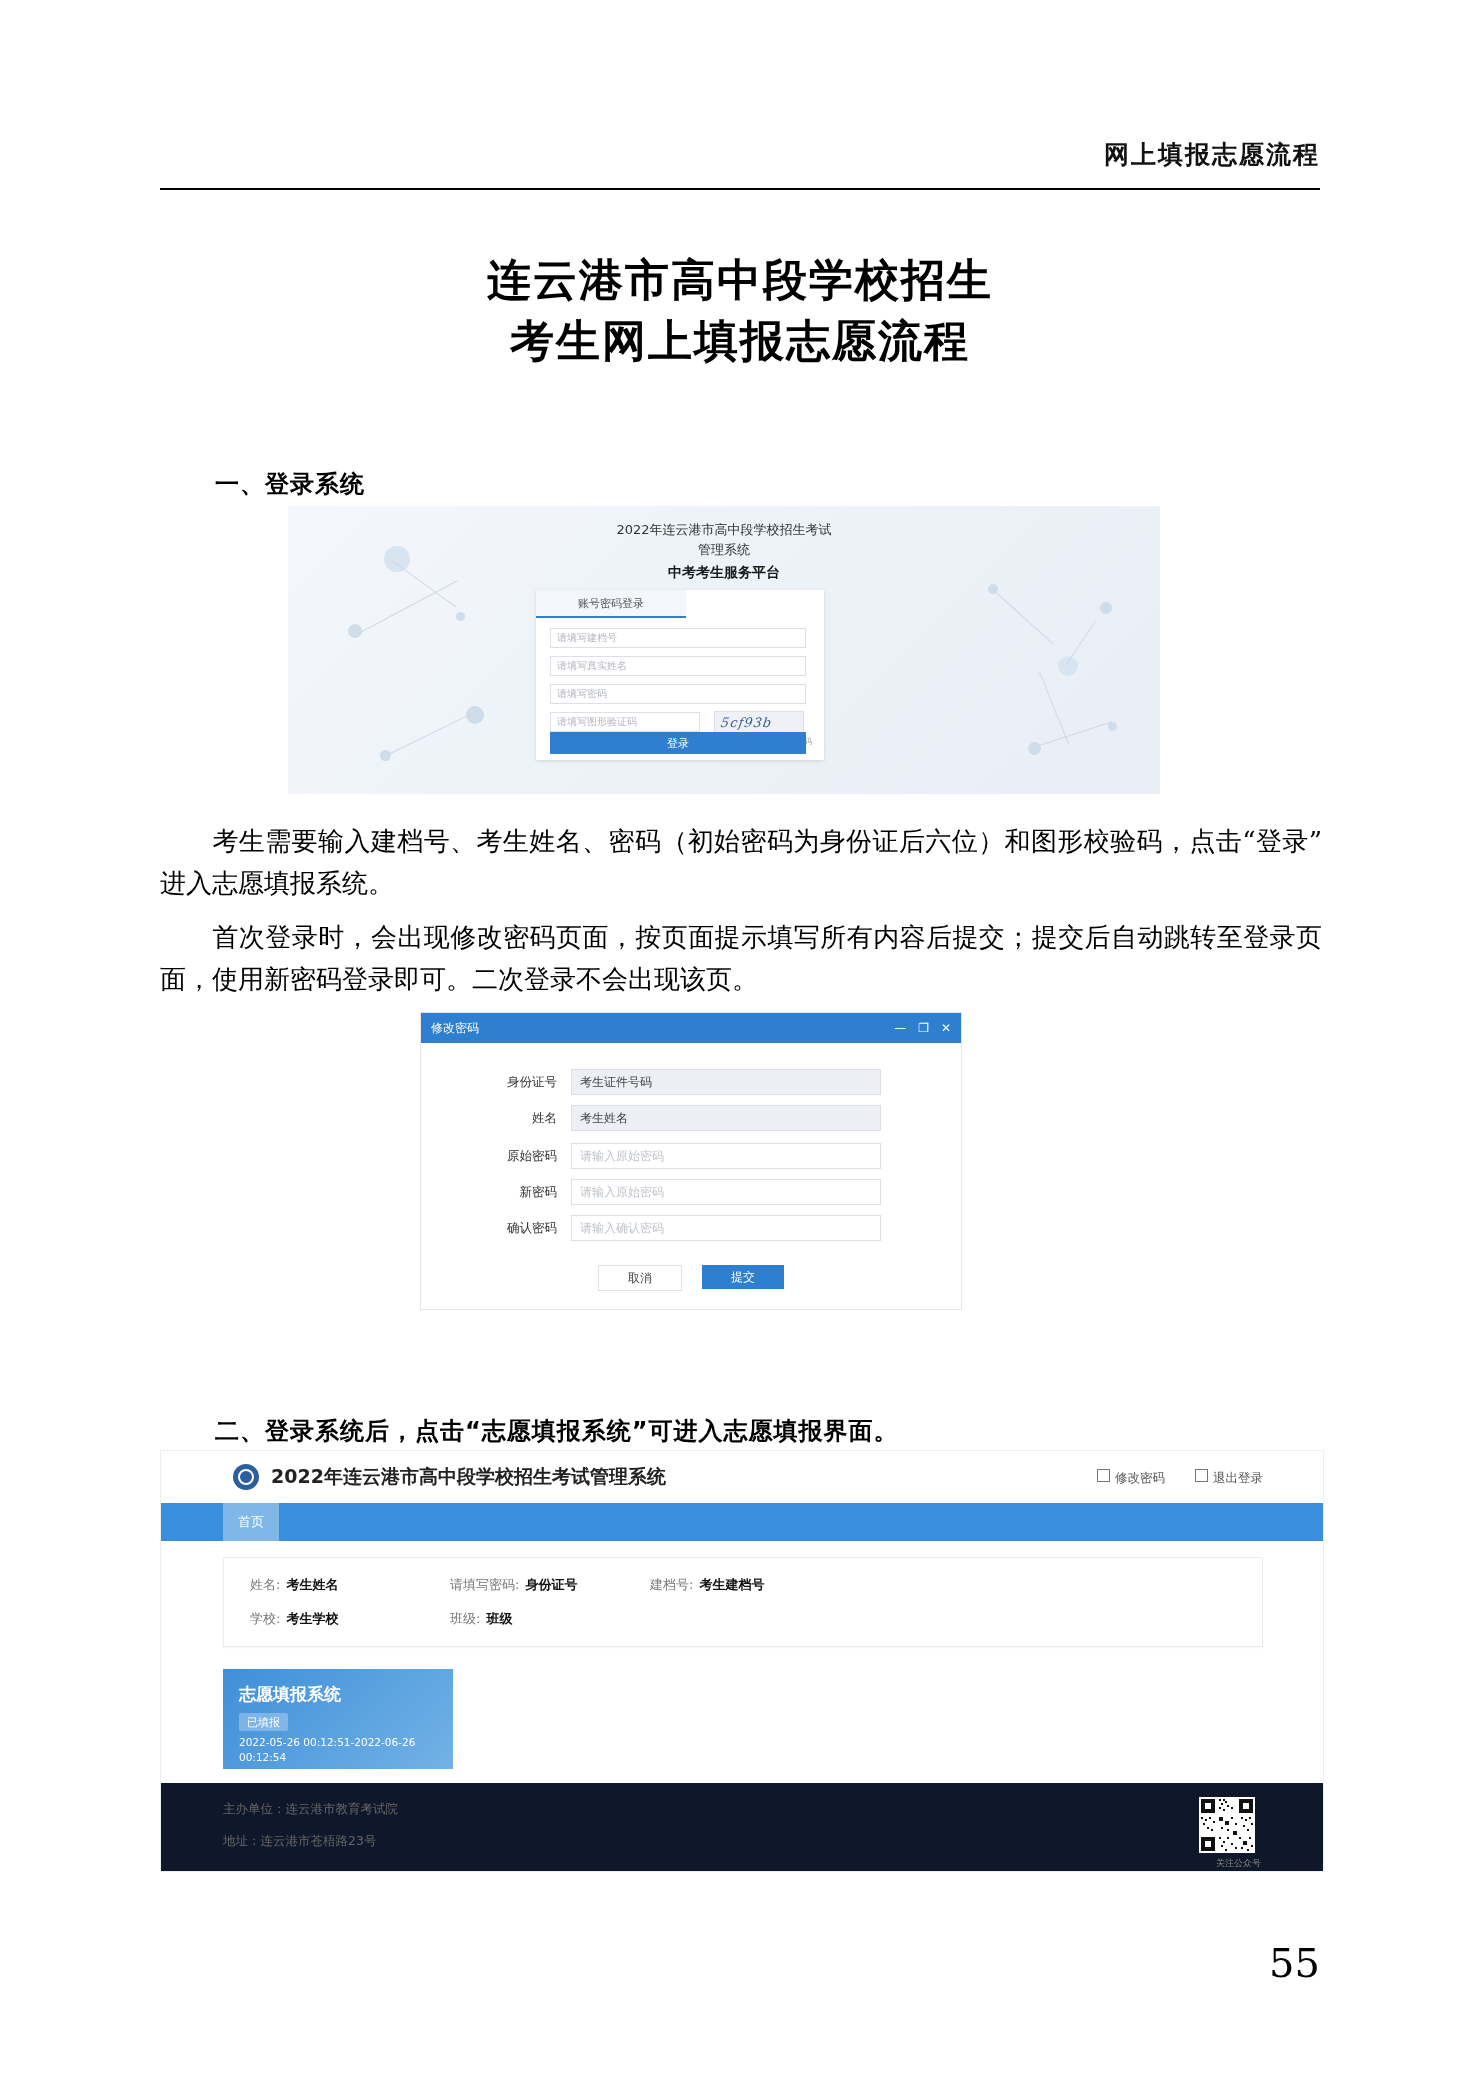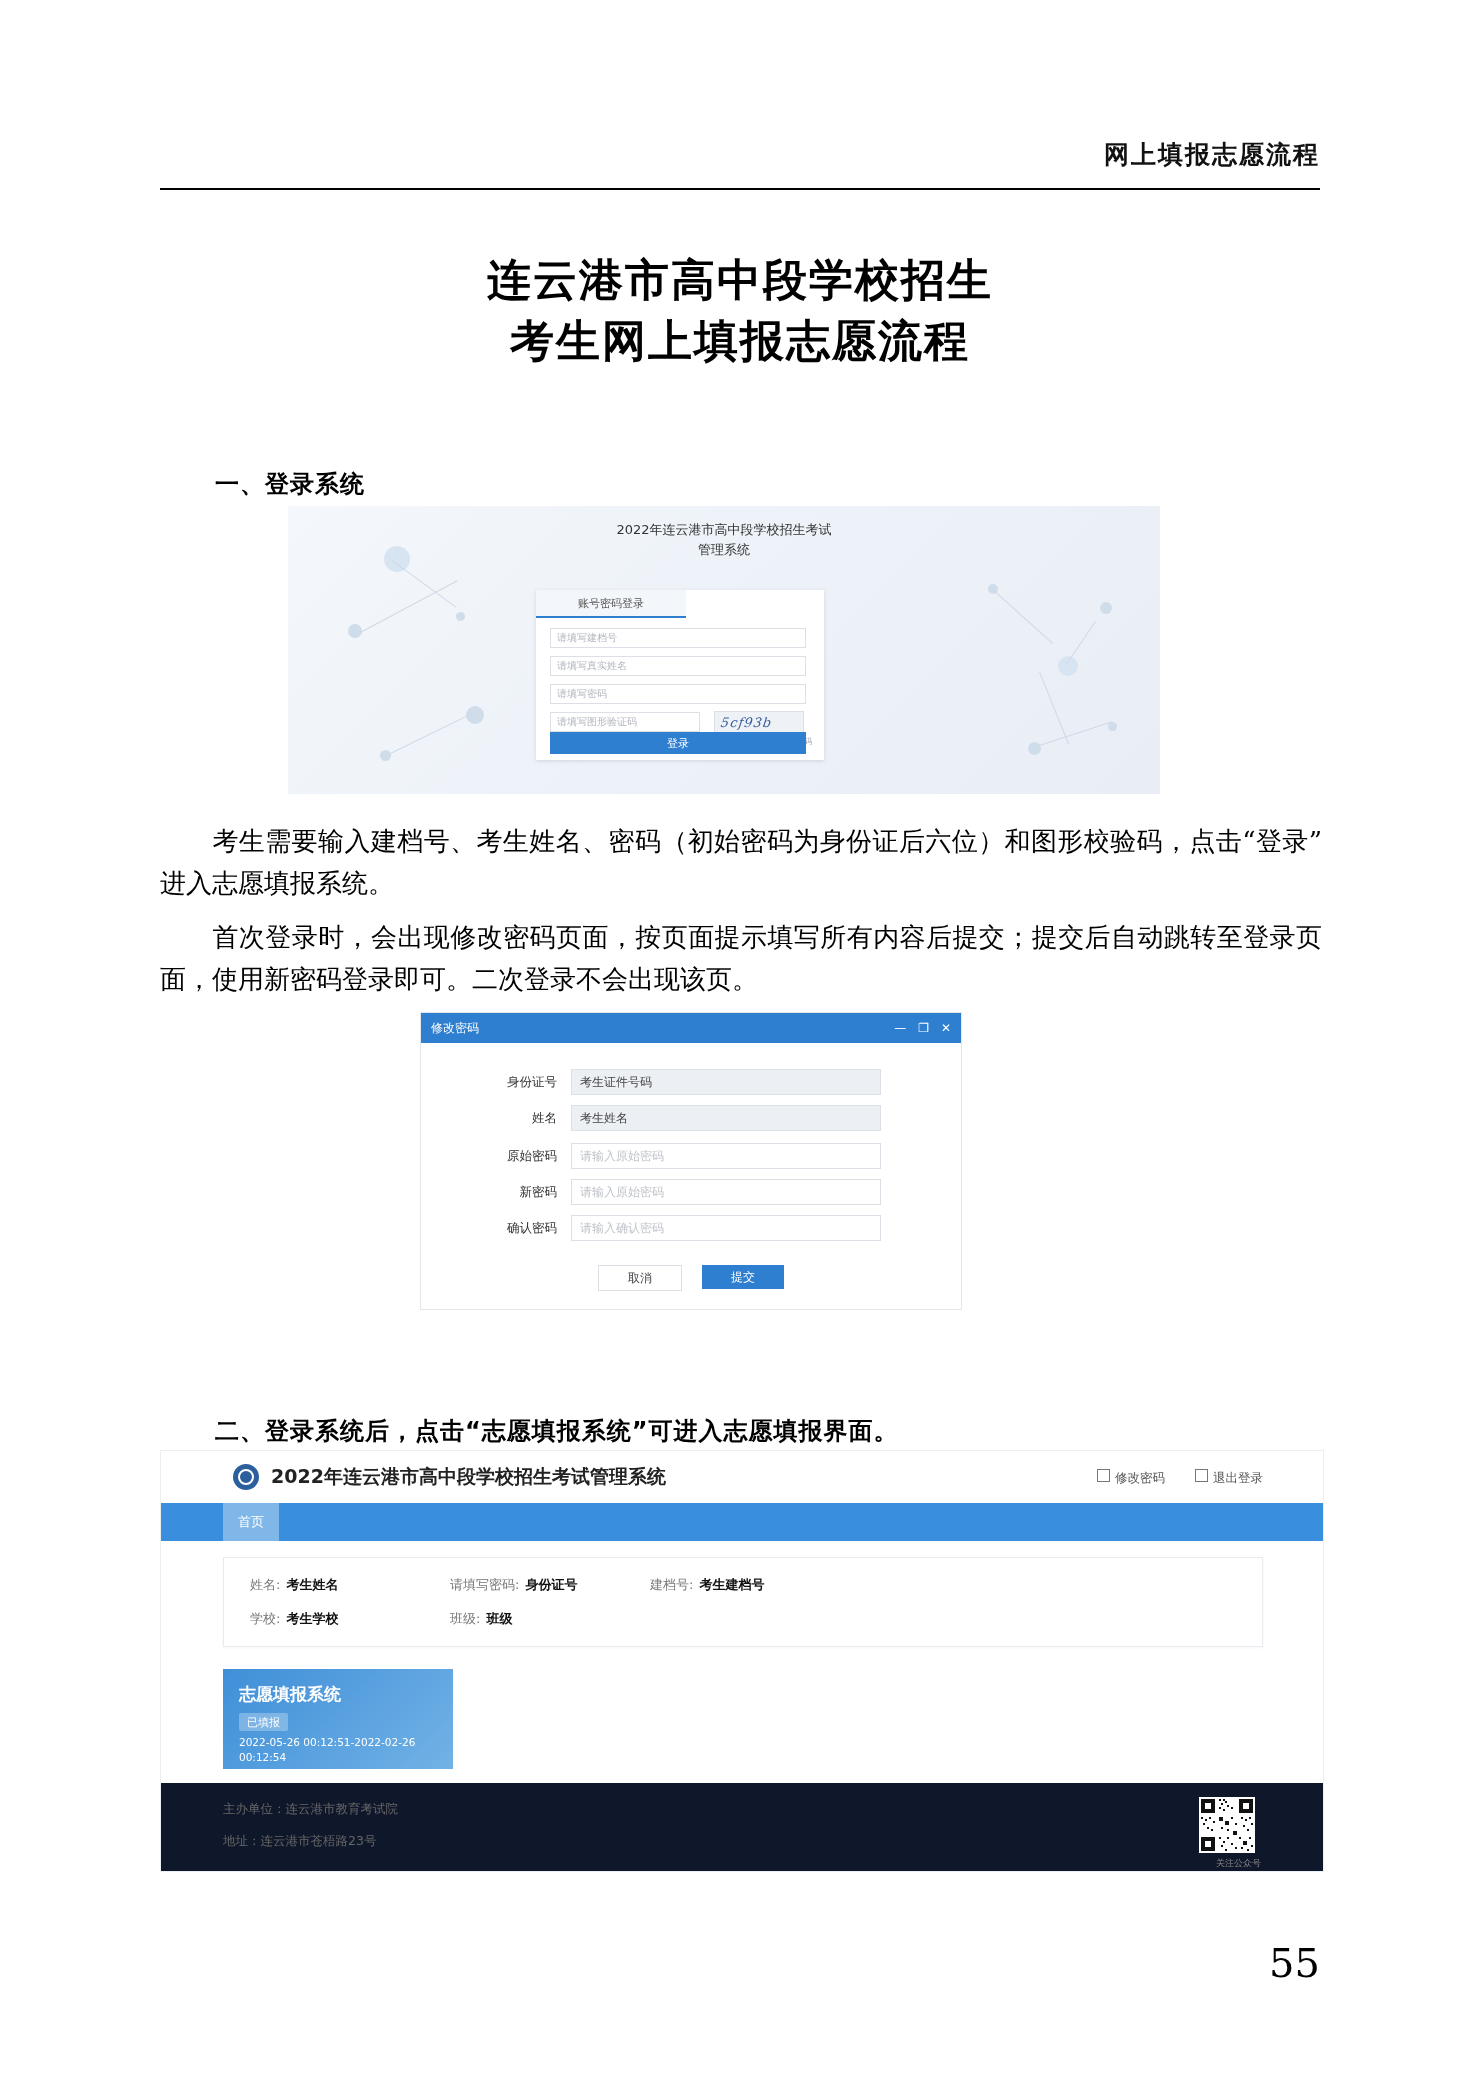--- a/index.html
+++ b/index.html
@@ -115,20 +115,21 @@
     <div class="dot" style="left:820px;top:216px;width:9px;height:9px;"></div>
     <div class="netline" style="left:706px;top:84px;width:80px;transform:rotate(42deg);"></div>
     <div class="netline" style="left:778px;top:158px;width:52px;transform:rotate(-56deg);"></div>
     <div class="netline" style="left:748px;top:240px;width:80px;transform:rotate(-18deg);"></div>
     <div class="netline" style="left:752px;top:166px;width:78px;transform:rotate(68deg);"></div>
 
     <div class="f1title">
       <div>2022年连云港市高中段学校招生考试</div>
       <div>管理系统</div>
     </div>
+    <div class="f1sub">中考考生服务平台</div>
 
     <div class="loginbox">
       <div class="logintab">账号密码登录</div>
       <div class="fld" style="top:38px;">请填写建档号</div>
       <div class="fld" style="top:66px;">请填写真实姓名</div>
       <div class="fld" style="top:94px;">请填写密码</div>
       <div class="fld short" style="top:122px;">请填写图形验证码</div>
       <div class="cap" style="top:121px;">
         <div class="captxt">5cf93b</div>
       </div>
@@ -202,21 +203,21 @@
         </div>
         <div class="inforow" style="top:52px;">
           <div class="infocell"><span class="k">学校:</span><span class="v">考生学校</span></div>
           <div class="infocell"><span class="k">班级:</span><span class="v">班级</span></div>
         </div>
       </div>
 
       <div class="card-blue">
         <div class="cb-title">志愿填报系统</div>
         <div class="cb-badge">已填报</div>
-        <div class="cb-time">2022-05-26 00:12:51-2022-02-26 00:12:54</div>
+        <div class="cb-time">2022-05-26 00:12:51-2022-06-26 00:12:54</div>
       </div>
     </div>
 
     <div class="sysfoot">
       <div class="ftline" style="top:18px;">主办单位：连云港市教育考试院</div>
       <div class="ftline" style="top:50px;">地址：连云港市苍梧路23号</div>
       <div class="qr">
         <svg width="56" height="56" viewBox="0 0 28 28">
           <rect width="28" height="28" fill="#ffffff"></rect>
           <g fill="#111111">

